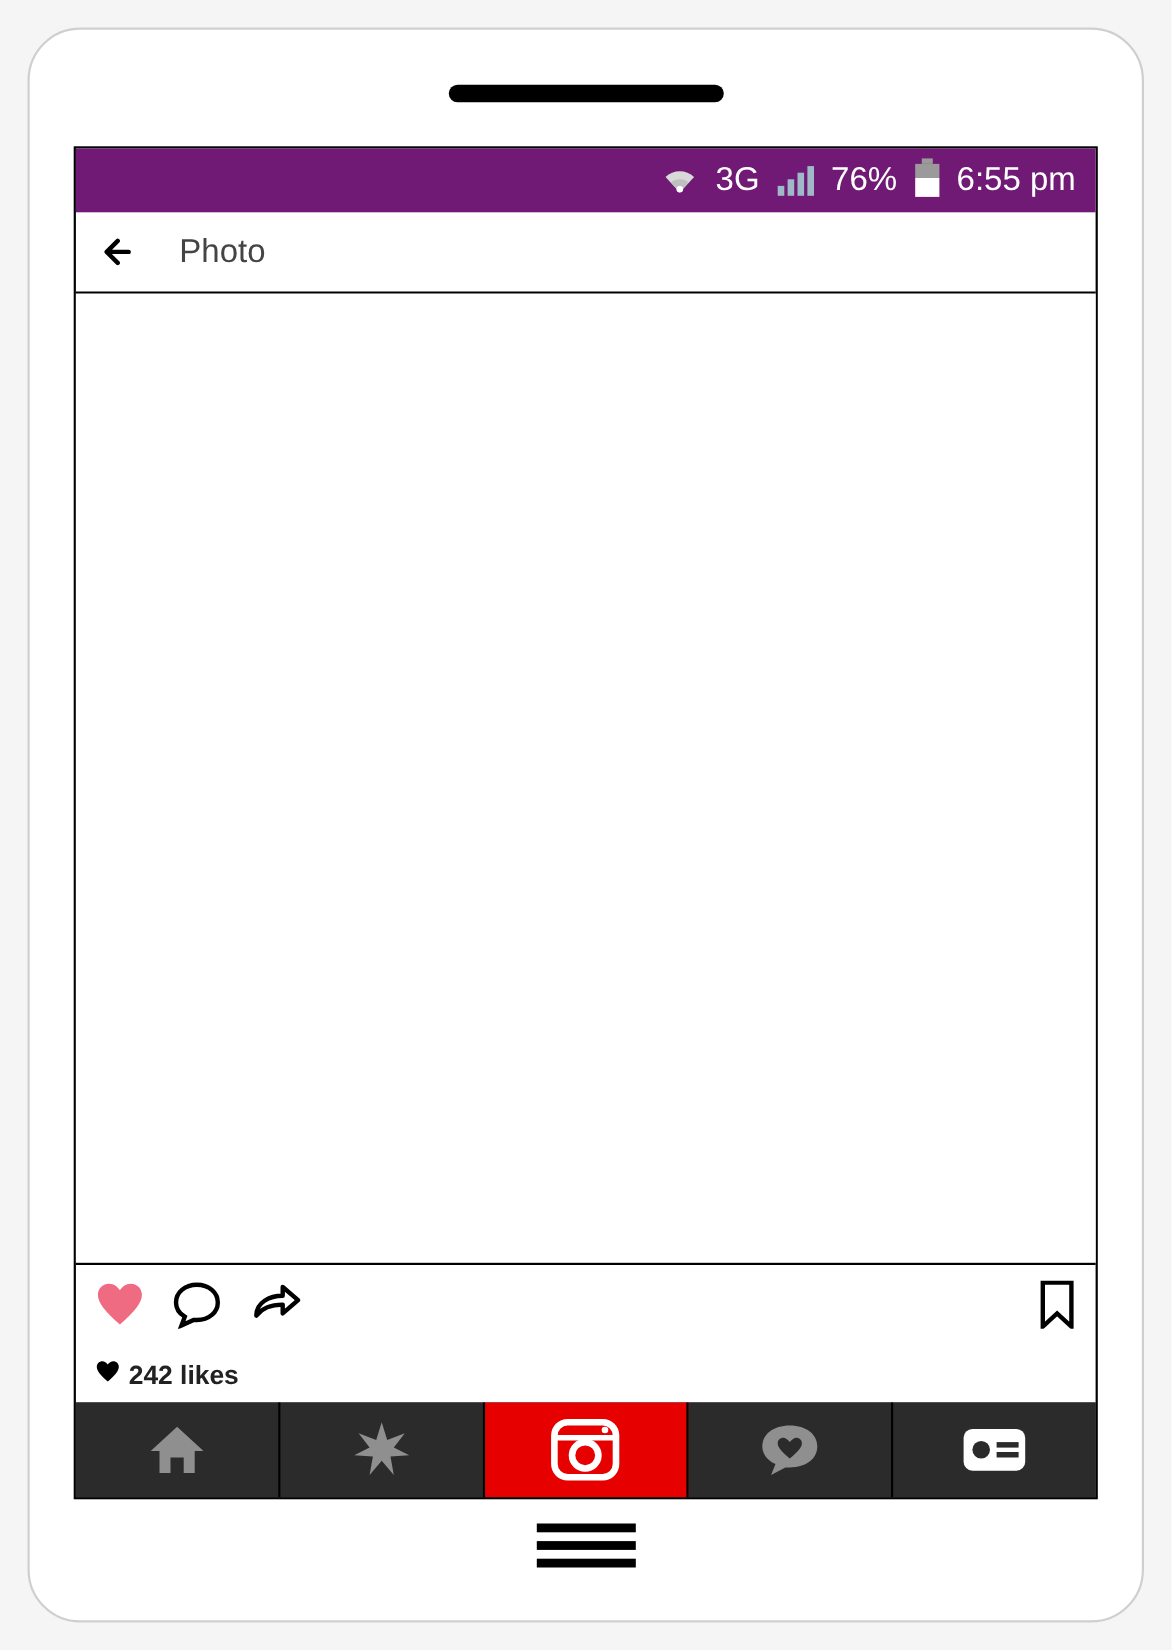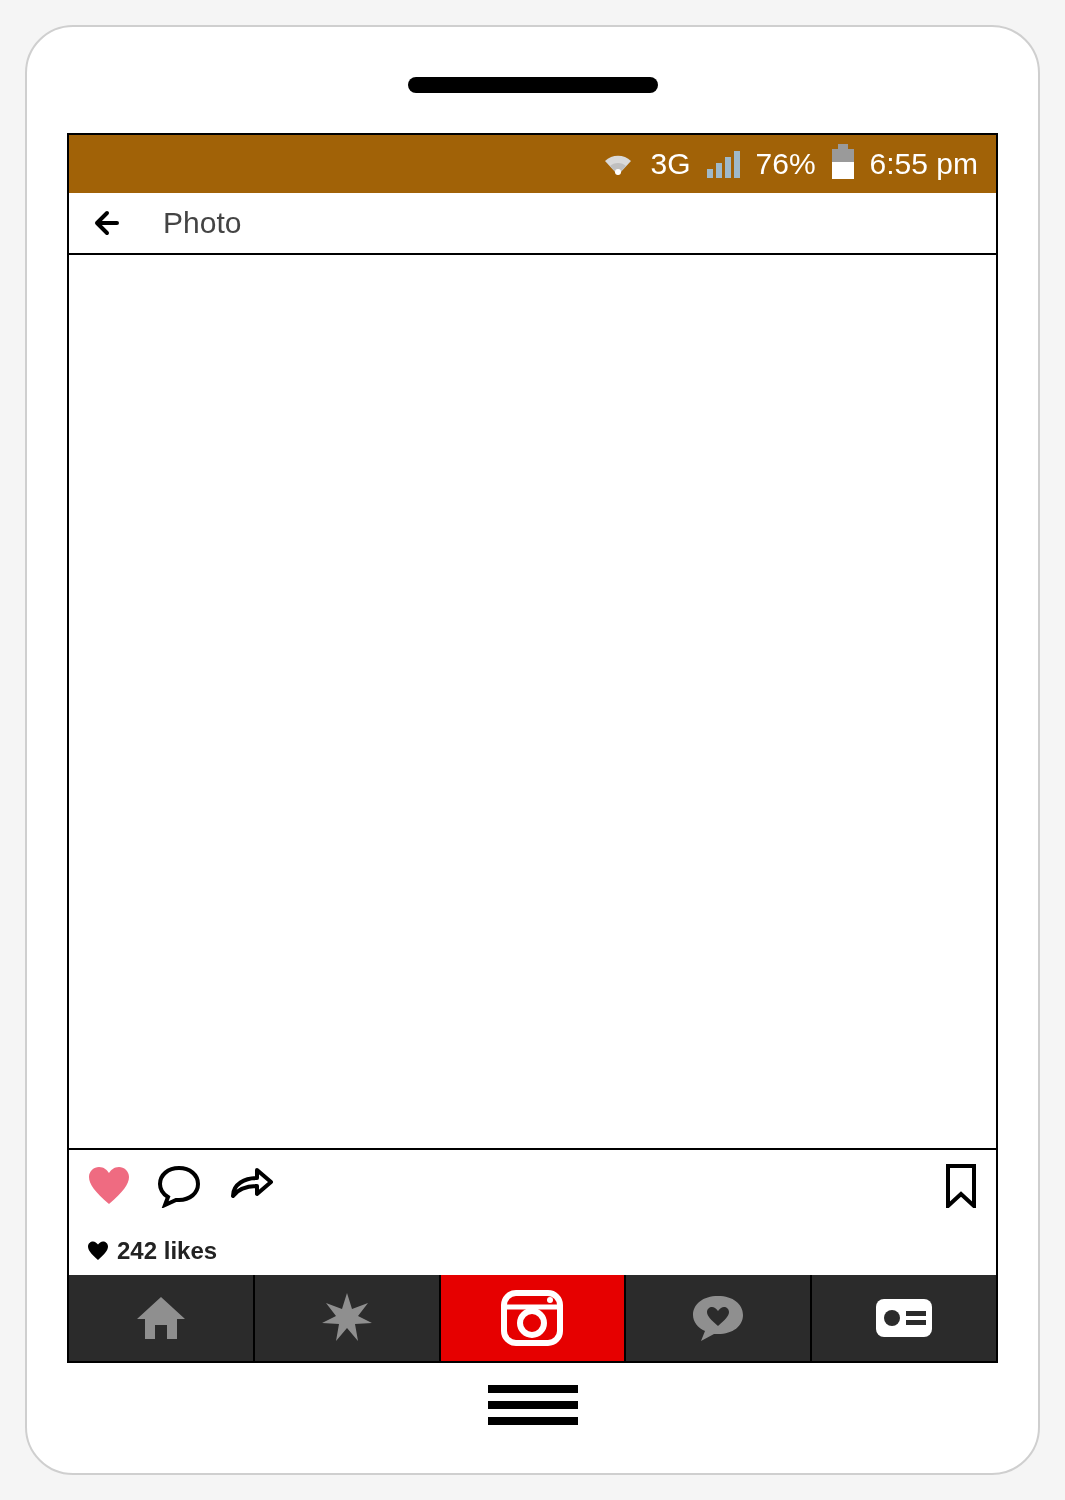--- a/index.html
+++ b/index.html
@@ -32,42 +32,42 @@
   }
   .screen {
     flex: 1;
     border: 2px solid #000;
     display: flex;
     flex-direction: column;
     background: #fff;
   }
   .status-bar {
     height: 58px;
-    background: #a16207;
+    background: #701a75;
     display: flex;
     align-items: center;
     justify-content: flex-end;
     color: #fff;
     font-size: 30px;
     padding: 0 18px;
     gap: 16px;
     font-weight: 400;
   }
   .status-bar .sig-bars { display: inline-flex; align-items: flex-end; gap: 3px; }
   .status-bar .sig-bars span { width: 6px; background: #9fb9c9; display: inline-block; }
   .status-bar .sig-bars span:nth-child(1){height:9px;}
   .status-bar .sig-bars span:nth-child(2){height:15px;}
   .status-bar .sig-bars span:nth-child(3){height:21px;}
   .status-bar .sig-bars span:nth-child(4){height:27px;}
   .battery {
     width: 22px; height: 30px; background: linear-gradient(to top, #fff 56%, #9a9a9a 56%); position: relative;
   }
   .battery::before { content:""; position:absolute; top:-5px; left:6px; width:10px; height:5px; background:#9a9a9a;}
   .header-row {
-    height: 62px;
+    height: 74px;
     border-bottom: 2px solid #000;
     display: flex;
     align-items: center;
     padding: 0 20px;
     gap: 34px;
   }
   .header-title { font-size: 30px; color: #444; }
   .photo-area {
     flex: 1;
     background: #fff;
@@ -79,21 +79,21 @@
     align-items: center;
     gap: 26px;
   }
   .action-row .spacer { flex: 1; }
   .likes-row {
     padding: 6px 18px 10px 18px;
     font-size: 24px;
     font-weight: 700;
     color: #222;
     display: flex;
-    align-items: center;
+    align-items: flex-start;
     gap: 8px;
     margin-top: 19px;
   }
   .caption-row {
     text-align: center;
     font-size: 28px;
     color: #333;
     padding: 4px 0 10px 0;
   }
   .bottom-nav {

